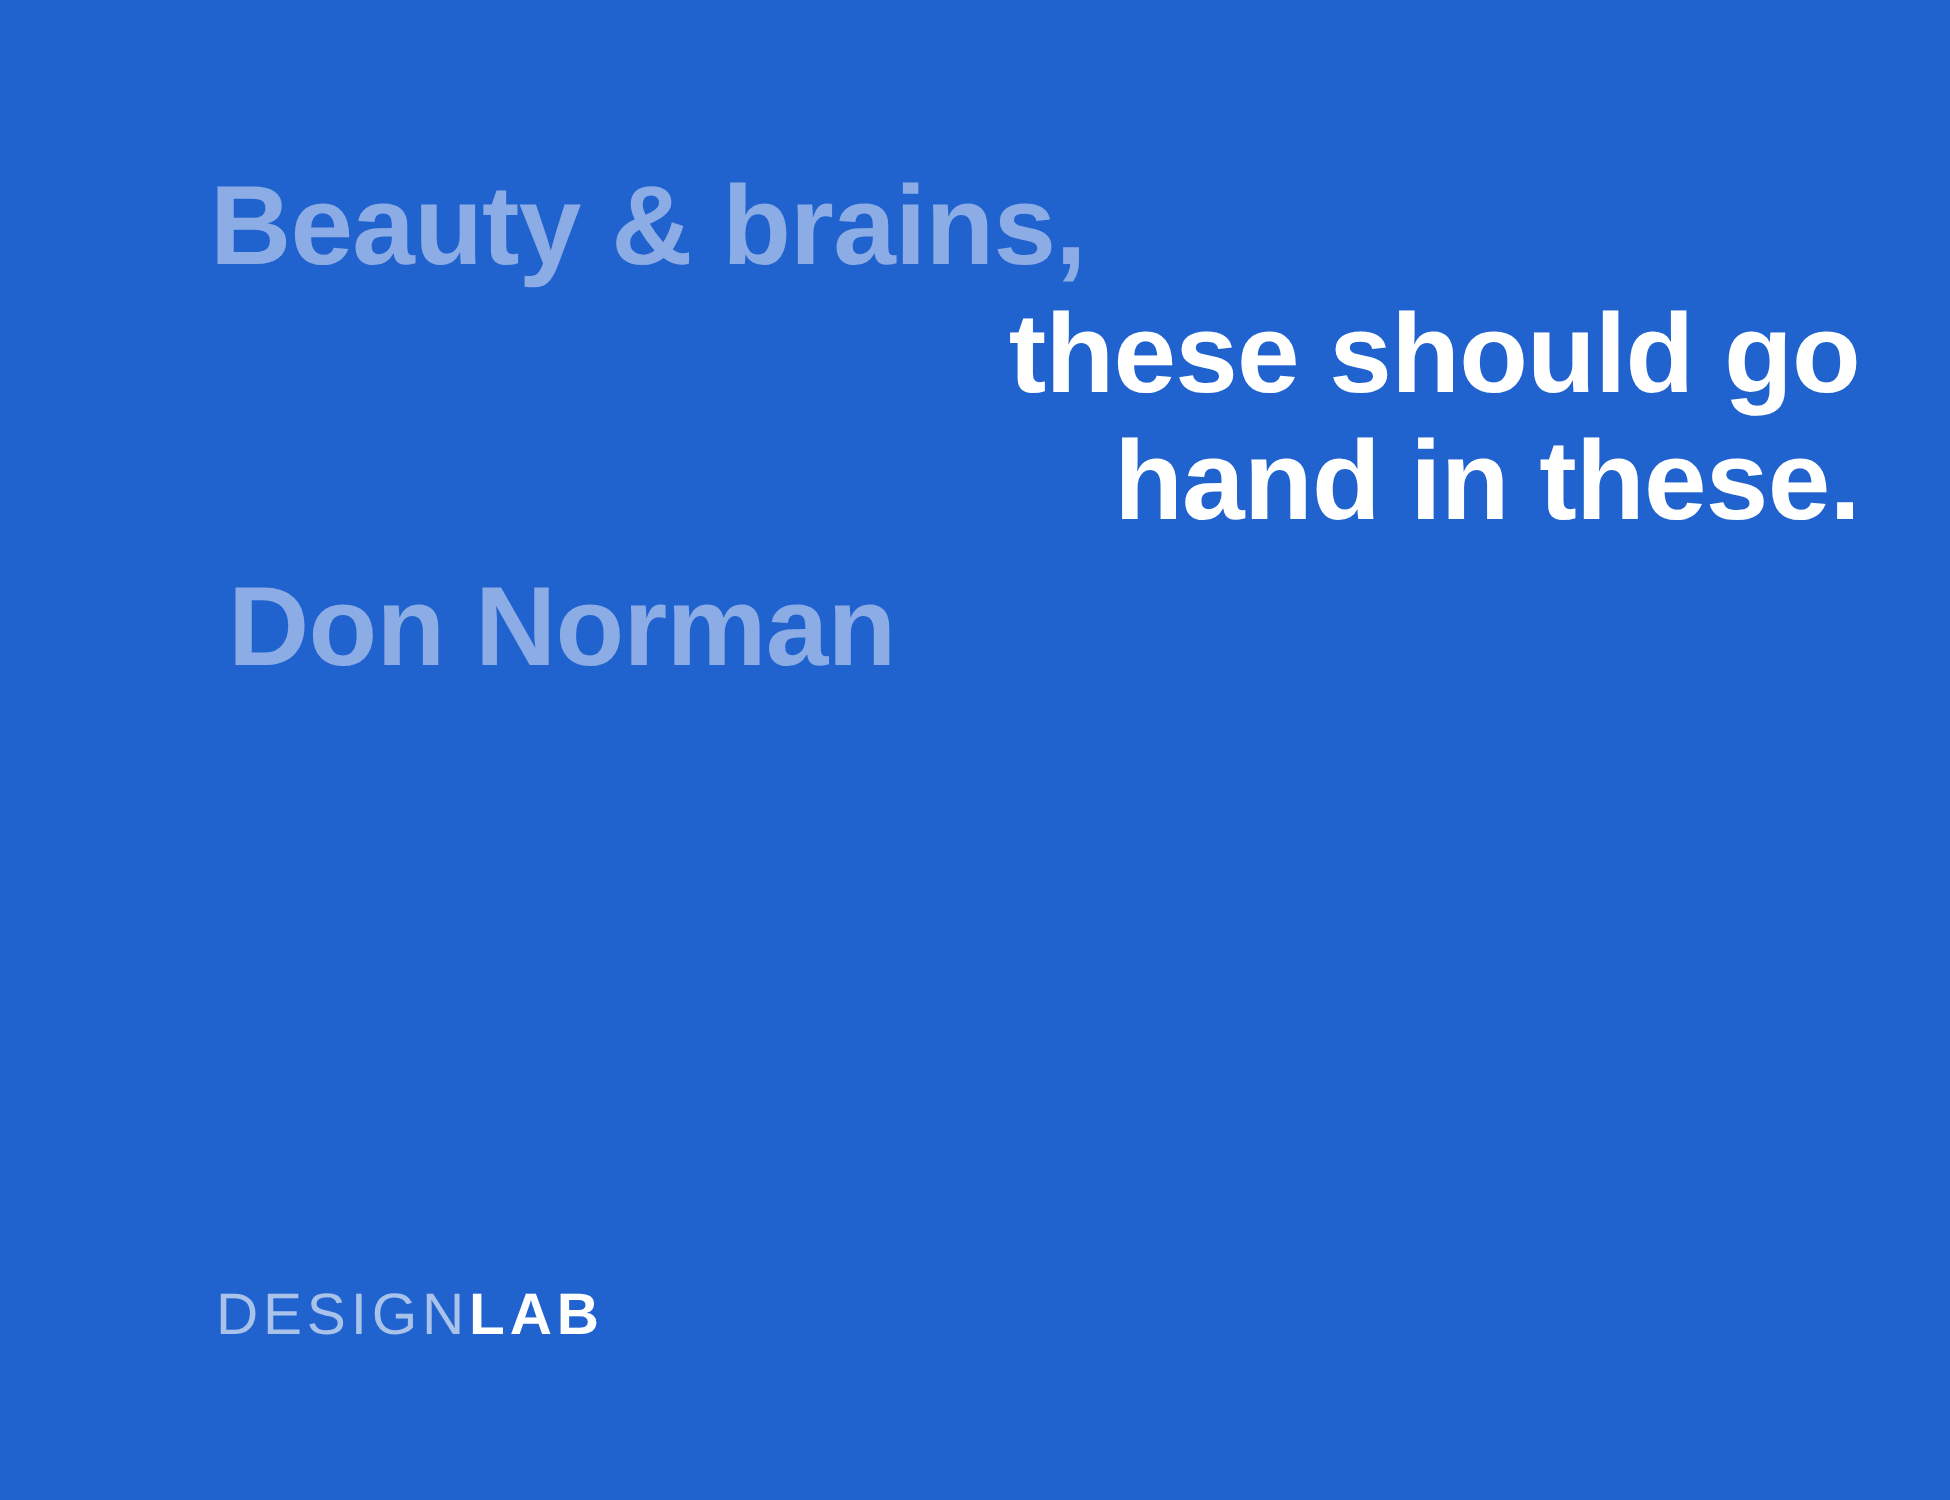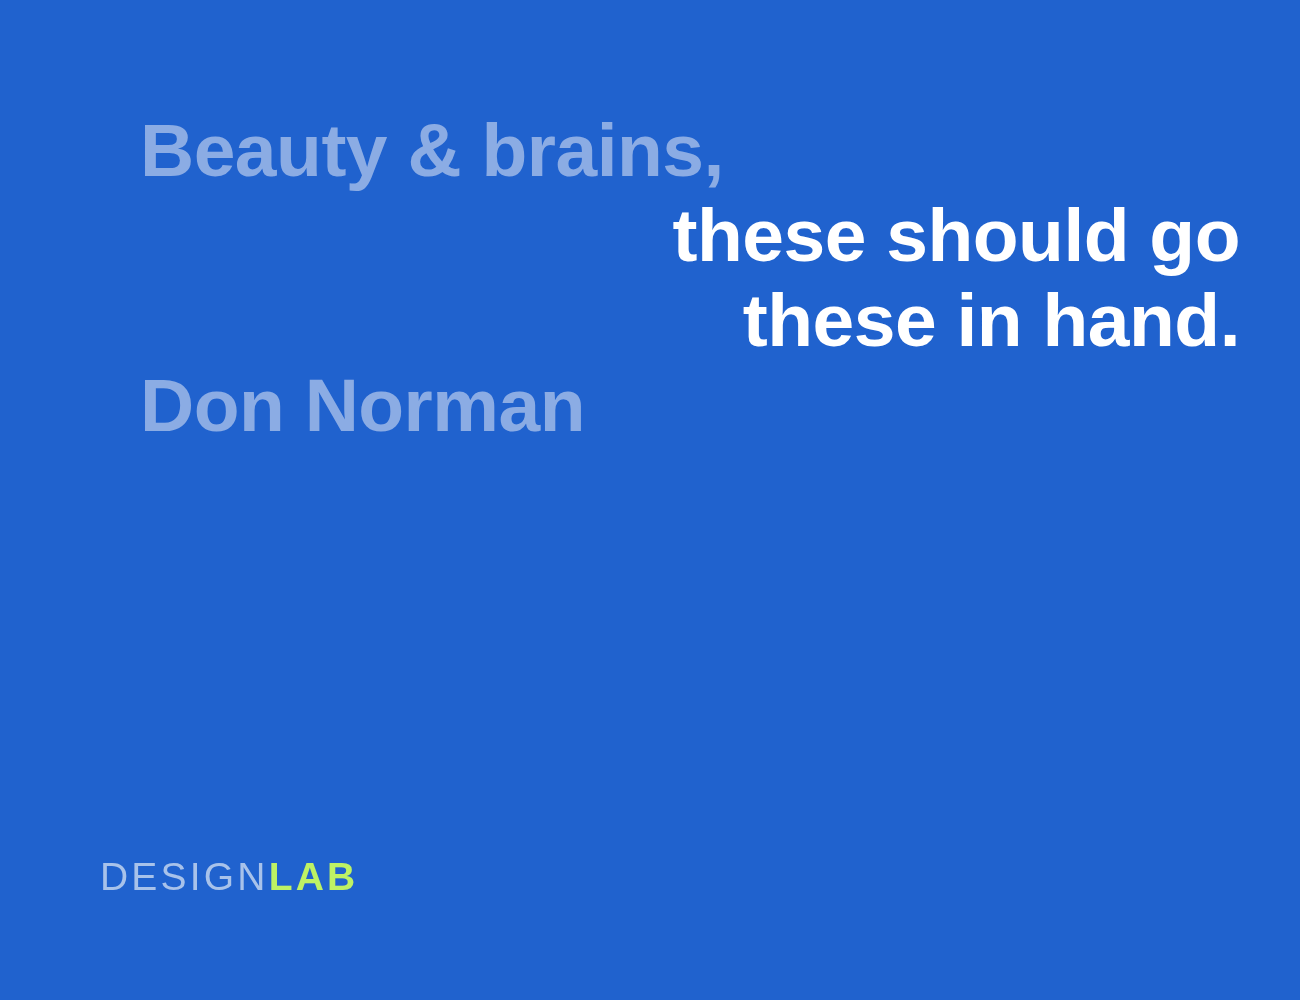--- a/index.html
+++ b/index.html
@@ -53,56 +53,57 @@
   }
 
   .attribution {
     display: block;
     font-size: 75px;
     font-weight: bold;
     line-height: 85px;
     letter-spacing: -0.5px;
     color: #8bace4;
     white-space: pre;
-    margin: 0;
+    margin: 12px;
     padding: 0;
   }
 
   
   .brand-logo {
     position: absolute;
     left: 100px;
     top: 856px;
     display: flex;
     align-items: baseline;
     font-size: 39px;
     line-height: 42px;
     letter-spacing: 3.2px;
     white-space: pre;
   }
 
   .brand-logo .brand-primary {
     font-weight: 300;
     color: #a8c2ea;
+    margin-left: 44px;
   }
 
   .brand-logo .brand-secondary {
     font-weight: bold;
-    color: #bef264;
+    color: #ffffff;
   }
 </style>
 </head>
 <body>
 
 <div class="slide">
 
   <blockquote class="quote-block">
     <span class="quote-line muted">Beauty &amp; brains,</span>
     <span class="quote-line highlight">these should go</span>
-    <span class="quote-line highlight">these in hand.</span>
+    <span class="quote-line highlight">hand in these.</span>
     <span class="attribution">Don Norman</span>
   </blockquote>
 
   <div class="brand-logo">
     <span class="brand-primary">DESIGN</span>
     <span class="brand-secondary">LAB</span>
   </div>
 
 </div>
 

